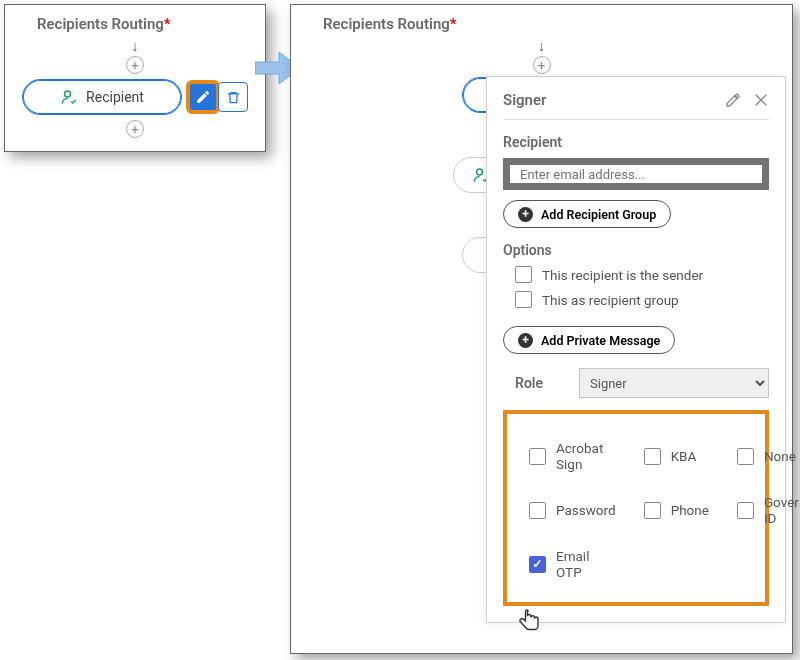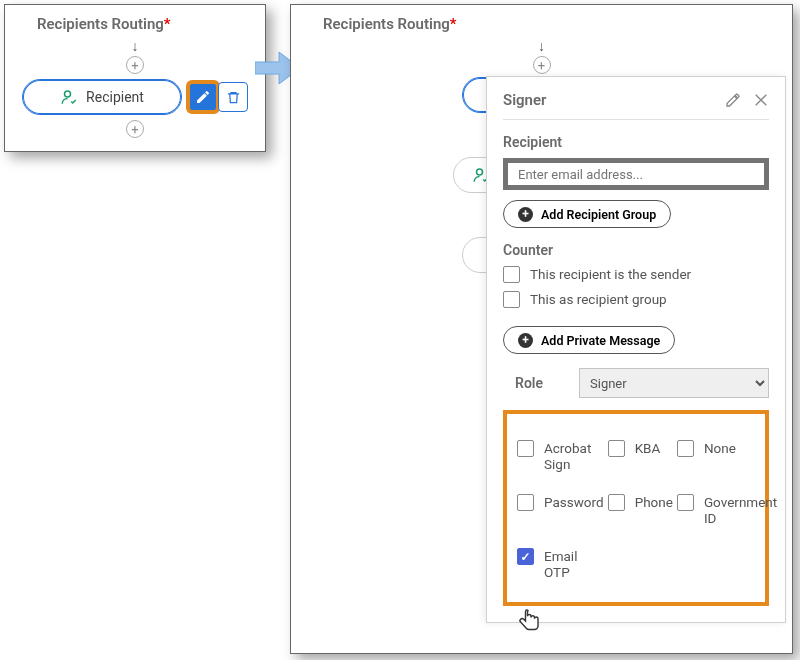--- a/index.html
+++ b/index.html
@@ -79,32 +79,32 @@
       border: 1px solid #d0d0d0;
       background: #fff;
       box-shadow: -2px 0 8px rgba(0,0,0,0.08);
       padding: 14px 16px 16px 16px;
     }
     .props-head { display: flex; align-items: center; justify-content: space-between; color: #555; border-bottom: 1px solid #e0e0e0; padding-bottom: 10px; }
     .props-head h3 { font-size: 15px; font-weight: 600; color: #6a6a6a; }
     .props-head .icons { display: flex; gap: 12px; color: #888; }
     .props h4 { font-size: 14px; font-weight: 600; color: #6a6a6a; margin: 14px 0 8px; }
     .text-input {
-      width: 100%; height: 32px; border: 5px solid #737373; padding: 0 10px;
+      width: 100%; height: 32px; border: 7px solid #737373; padding: 0 10px;
       font-size: 13px; color: #555;
     }
     .pill-btn {
       display: inline-flex; align-items: center; gap: 8px;
       border: 1.5px solid #555; border-radius: 16px; height: 28px;
       padding: 0 14px; font-size: 12.5px; font-weight: 600; margin-top: 10px;
       cursor: pointer; background: #fff;
     }
     .pill-btn .plus { width: 15px; height: 15px; border-radius: 50%; background: #333; color: #fff; display: flex; align-items: center; justify-content: center; font-size: 12px; line-height: 1; }
     
-    .chk-row { display: flex; align-items: flex-start; gap: 10px; margin: 8px 0; font-size: 13.5px; color: #555; }
+    .chk-row { display: flex; align-items: center; gap: 10px; margin: 8px 12px; font-size: 13.5px; color: #555; }
     .chk {
       width: 17px; height: 17px; border: 1.5px solid #888; border-radius: 2px;
       display: flex; align-items: center; justify-content: center; flex-shrink: 0;
       cursor: pointer;
     }
     .chk.checked { background: #4b63d8; border-color: #4b63d8; color: #fff; }
     .chk.checked::after { content: "✓"; font-size: 12px; font-weight: bold; }
     
     .role-row { display: flex; align-items: center; gap: 12px; margin-top: 14px; margin-left: 12px; }
     .role-row label { font-size: 14px; font-weight: 600; color: #6a6a6a; width: 52px; }
@@ -216,21 +216,21 @@
     </div>
   </div>
   
   <h4>Recipient</h4>
   <input class="text-input" placeholder="Enter email address..." style="">
   <div class="pill-btn">
     <span class="plus">+</span>
     <span>Add Recipient Group</span>
   </div>
   
-  <h4>Counter</h4>
+  <h4>Options</h4>
   <div class="chk-row">
       <span class="chk"></span>
       <span>This recipient is the sender</span>
     </div>
   <div class="chk-row">
       <span class="chk"></span>
       <span>This as recipient group</span>
     </div>
   
   <div class="pill-btn">

